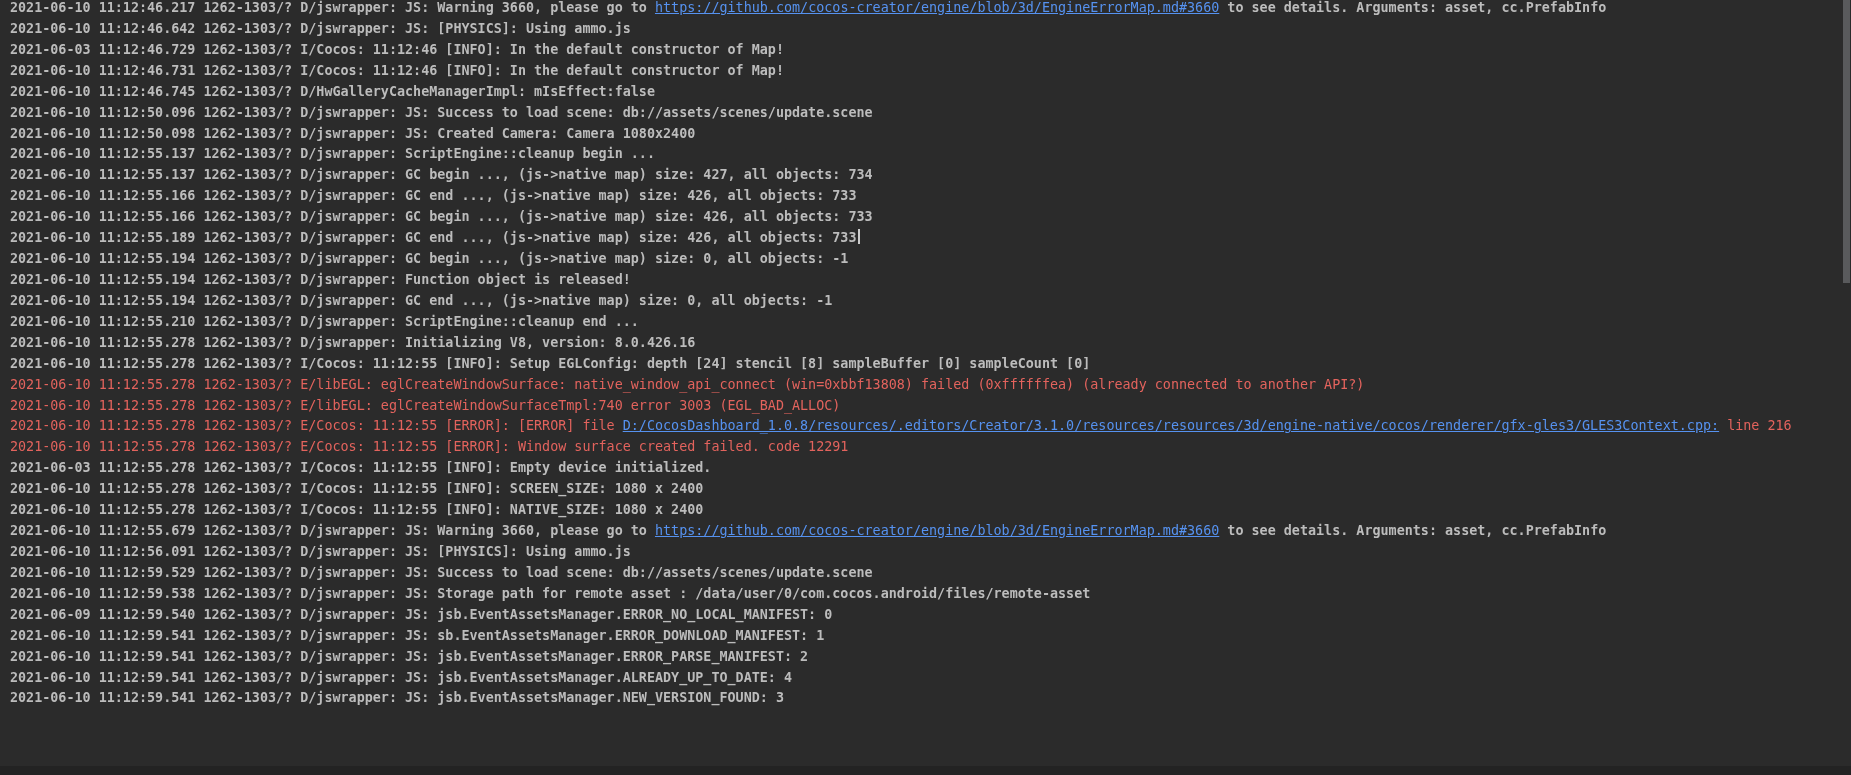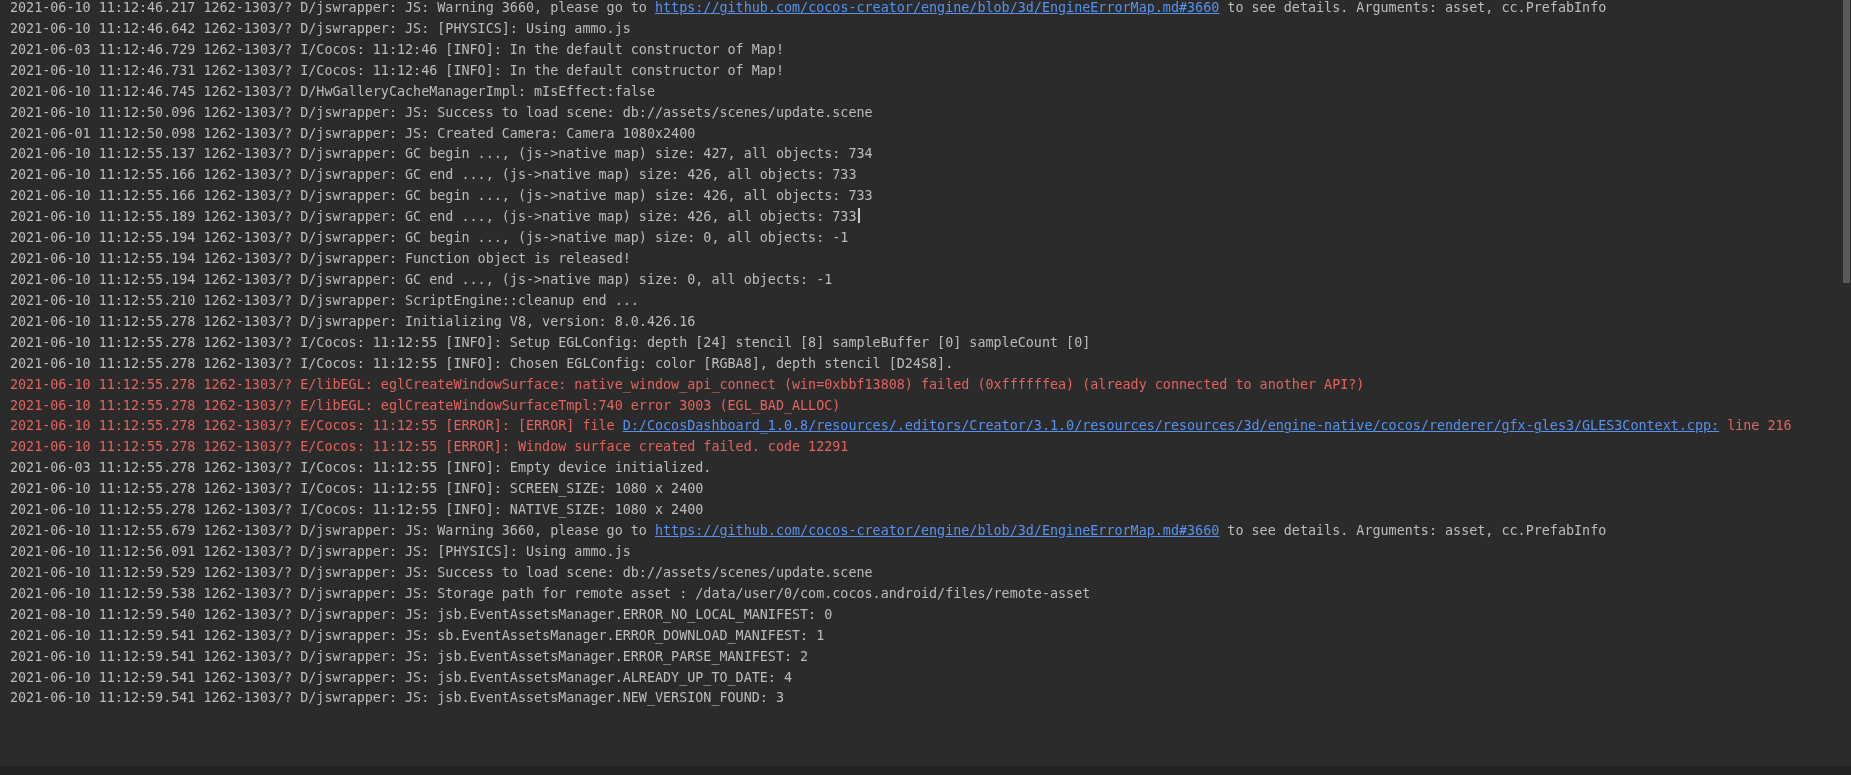--- a/index.html
+++ b/index.html
@@ -24,21 +24,21 @@
   .log-lines{
     margin-top:-2px;
     padding-left:10px;
   }
   .line{
     white-space:pre;
     font-size:13.4px;
     line-height:20.92px;
     color:var(--fg);
   }
-  .seg-p{color:var(--fg);}
+  .seg-p{color:var(--fg);font-weight:bold;}
   .seg-e{color:var(--err);}
   .seg-l{color:var(--link);text-decoration:underline;cursor:pointer;margin-top:24px;}
   .caret{
     display:inline-block;width:2px;height:15px;
     background:var(--caret);vertical-align:-2px;margin-left:1px;
   }
   .v-scrollbar{
     position:absolute;right:0;top:0;width:8px;height:775px;
   }
   .v-thumb{
@@ -54,44 +54,44 @@
 <body>
 
 <div class="console">
   <div class="log-lines">
       <div class="line"><span class="seg-p">2021-06-10 11:12:46.217 1262-1303/? D/jswrapper: JS: Warning 3660, please go to </span><span class="seg-l">https://github.com/cocos-creator/engine/blob/3d/EngineErrorMap.md#3660</span><span class="seg-p"> to see details. Arguments: asset, cc.PrefabInfo</span></div>
       <div class="line"><span class="seg-p">2021-06-10 11:12:46.642 1262-1303/? D/jswrapper: JS: [PHYSICS]: Using ammo.js</span></div>
       <div class="line"><span class="seg-p">2021-06-03 11:12:46.729 1262-1303/? I/Cocos: 11:12:46 [INFO]: In the default constructor of Map!</span></div>
       <div class="line"><span class="seg-p">2021-06-10 11:12:46.731 1262-1303/? I/Cocos: 11:12:46 [INFO]: In the default constructor of Map!</span></div>
       <div class="line"><span class="seg-p">2021-06-10 11:12:46.745 1262-1303/? D/HwGalleryCacheManagerImpl: mIsEffect:false</span></div>
       <div class="line"><span class="seg-p">2021-06-10 11:12:50.096 1262-1303/? D/jswrapper: JS: Success to load scene: db://assets/scenes/update.scene</span></div>
-      <div class="line"><span class="seg-p">2021-06-01 11:12:50.098 1262-1303/? D/jswrapper: JS: Created Camera: Camera 1080x2400</span></div>
+      <div class="line"><span class="seg-p">2021-06-10 11:12:50.098 1262-1303/? D/jswrapper: JS: Created Camera: Camera 1080x2400</span></div>
+      <div class="line"><span class="seg-p">2021-06-10 11:12:55.137 1262-1303/? D/jswrapper: ScriptEngine::cleanup begin ...</span></div>
       <div class="line"><span class="seg-p">2021-06-10 11:12:55.137 1262-1303/? D/jswrapper: GC begin ..., (js-&gt;native map) size: 427, all objects: 734</span></div>
       <div class="line"><span class="seg-p">2021-06-10 11:12:55.166 1262-1303/? D/jswrapper: GC end ..., (js-&gt;native map) size: 426, all objects: 733</span></div>
       <div class="line"><span class="seg-p">2021-06-10 11:12:55.166 1262-1303/? D/jswrapper: GC begin ..., (js-&gt;native map) size: 426, all objects: 733</span></div>
       <div class="line"><span class="seg-p">2021-06-10 11:12:55.189 1262-1303/? D/jswrapper: GC end ..., (js-&gt;native map) size: 426, all objects: 733</span><span class="caret"></span></div>
       <div class="line"><span class="seg-p">2021-06-10 11:12:55.194 1262-1303/? D/jswrapper: GC begin ..., (js-&gt;native map) size: 0, all objects: -1</span></div>
       <div class="line"><span class="seg-p">2021-06-10 11:12:55.194 1262-1303/? D/jswrapper: Function object is released!</span></div>
       <div class="line"><span class="seg-p">2021-06-10 11:12:55.194 1262-1303/? D/jswrapper: GC end ..., (js-&gt;native map) size: 0, all objects: -1</span></div>
       <div class="line"><span class="seg-p">2021-06-10 11:12:55.210 1262-1303/? D/jswrapper: ScriptEngine::cleanup end ...</span></div>
       <div class="line"><span class="seg-p">2021-06-10 11:12:55.278 1262-1303/? D/jswrapper: Initializing V8, version: 8.0.426.16</span></div>
       <div class="line"><span class="seg-p">2021-06-10 11:12:55.278 1262-1303/? I/Cocos: 11:12:55 [INFO]: Setup EGLConfig: depth [24] stencil [8] sampleBuffer [0] sampleCount [0]</span></div>
-      <div class="line"><span class="seg-p">2021-06-10 11:12:55.278 1262-1303/? I/Cocos: 11:12:55 [INFO]: Chosen EGLConfig: color [RGBA8], depth stencil [D24S8].</span></div>
       <div class="line"><span class="seg-e">2021-06-10 11:12:55.278 1262-1303/? E/libEGL: eglCreateWindowSurface: native_window_api_connect (win=0xbbf13808) failed (0xffffffea) (already connected to another API?)</span></div>
       <div class="line"><span class="seg-e">2021-06-10 11:12:55.278 1262-1303/? E/libEGL: eglCreateWindowSurfaceTmpl:740 error 3003 (EGL_BAD_ALLOC)</span></div>
       <div class="line"><span class="seg-e">2021-06-10 11:12:55.278 1262-1303/? E/Cocos: 11:12:55 [ERROR]: [ERROR] file </span><span class="seg-l">D:/CocosDashboard_1.0.8/resources/.editors/Creator/3.1.0/resources/resources/3d/engine-native/cocos/renderer/gfx-gles3/GLES3Context.cpp:</span><span class="seg-e"> line 216</span></div>
       <div class="line"><span class="seg-e">2021-06-10 11:12:55.278 1262-1303/? E/Cocos: 11:12:55 [ERROR]: Window surface created failed. code 12291</span></div>
       <div class="line"><span class="seg-p">2021-06-03 11:12:55.278 1262-1303/? I/Cocos: 11:12:55 [INFO]: Empty device initialized.</span></div>
       <div class="line"><span class="seg-p">2021-06-10 11:12:55.278 1262-1303/? I/Cocos: 11:12:55 [INFO]: SCREEN_SIZE: 1080 x 2400</span></div>
       <div class="line"><span class="seg-p">2021-06-10 11:12:55.278 1262-1303/? I/Cocos: 11:12:55 [INFO]: NATIVE_SIZE: 1080 x 2400</span></div>
       <div class="line"><span class="seg-p">2021-06-10 11:12:55.679 1262-1303/? D/jswrapper: JS: Warning 3660, please go to </span><span class="seg-l">https://github.com/cocos-creator/engine/blob/3d/EngineErrorMap.md#3660</span><span class="seg-p"> to see details. Arguments: asset, cc.PrefabInfo</span></div>
       <div class="line"><span class="seg-p">2021-06-10 11:12:56.091 1262-1303/? D/jswrapper: JS: [PHYSICS]: Using ammo.js</span></div>
       <div class="line"><span class="seg-p">2021-06-10 11:12:59.529 1262-1303/? D/jswrapper: JS: Success to load scene: db://assets/scenes/update.scene</span></div>
       <div class="line"><span class="seg-p">2021-06-10 11:12:59.538 1262-1303/? D/jswrapper: JS: Storage path for remote asset : /data/user/0/com.cocos.android/files/remote-asset</span></div>
-      <div class="line"><span class="seg-p">2021-08-10 11:12:59.540 1262-1303/? D/jswrapper: JS: jsb.EventAssetsManager.ERROR_NO_LOCAL_MANIFEST: 0</span></div>
+      <div class="line"><span class="seg-p">2021-06-09 11:12:59.540 1262-1303/? D/jswrapper: JS: jsb.EventAssetsManager.ERROR_NO_LOCAL_MANIFEST: 0</span></div>
       <div class="line"><span class="seg-p">2021-06-10 11:12:59.541 1262-1303/? D/jswrapper: JS: sb.EventAssetsManager.ERROR_DOWNLOAD_MANIFEST: 1</span></div>
       <div class="line"><span class="seg-p">2021-06-10 11:12:59.541 1262-1303/? D/jswrapper: JS: jsb.EventAssetsManager.ERROR_PARSE_MANIFEST: 2</span></div>
       <div class="line"><span class="seg-p">2021-06-10 11:12:59.541 1262-1303/? D/jswrapper: JS: jsb.EventAssetsManager.ALREADY_UP_TO_DATE: 4</span></div>
       <div class="line"><span class="seg-p">2021-06-10 11:12:59.541 1262-1303/? D/jswrapper: JS: jsb.EventAssetsManager.NEW_VERSION_FOUND: 3</span></div>
     </div>
 </div>
 
 <div class="v-scrollbar">
   <div class="v-thumb"></div>
 </div>

